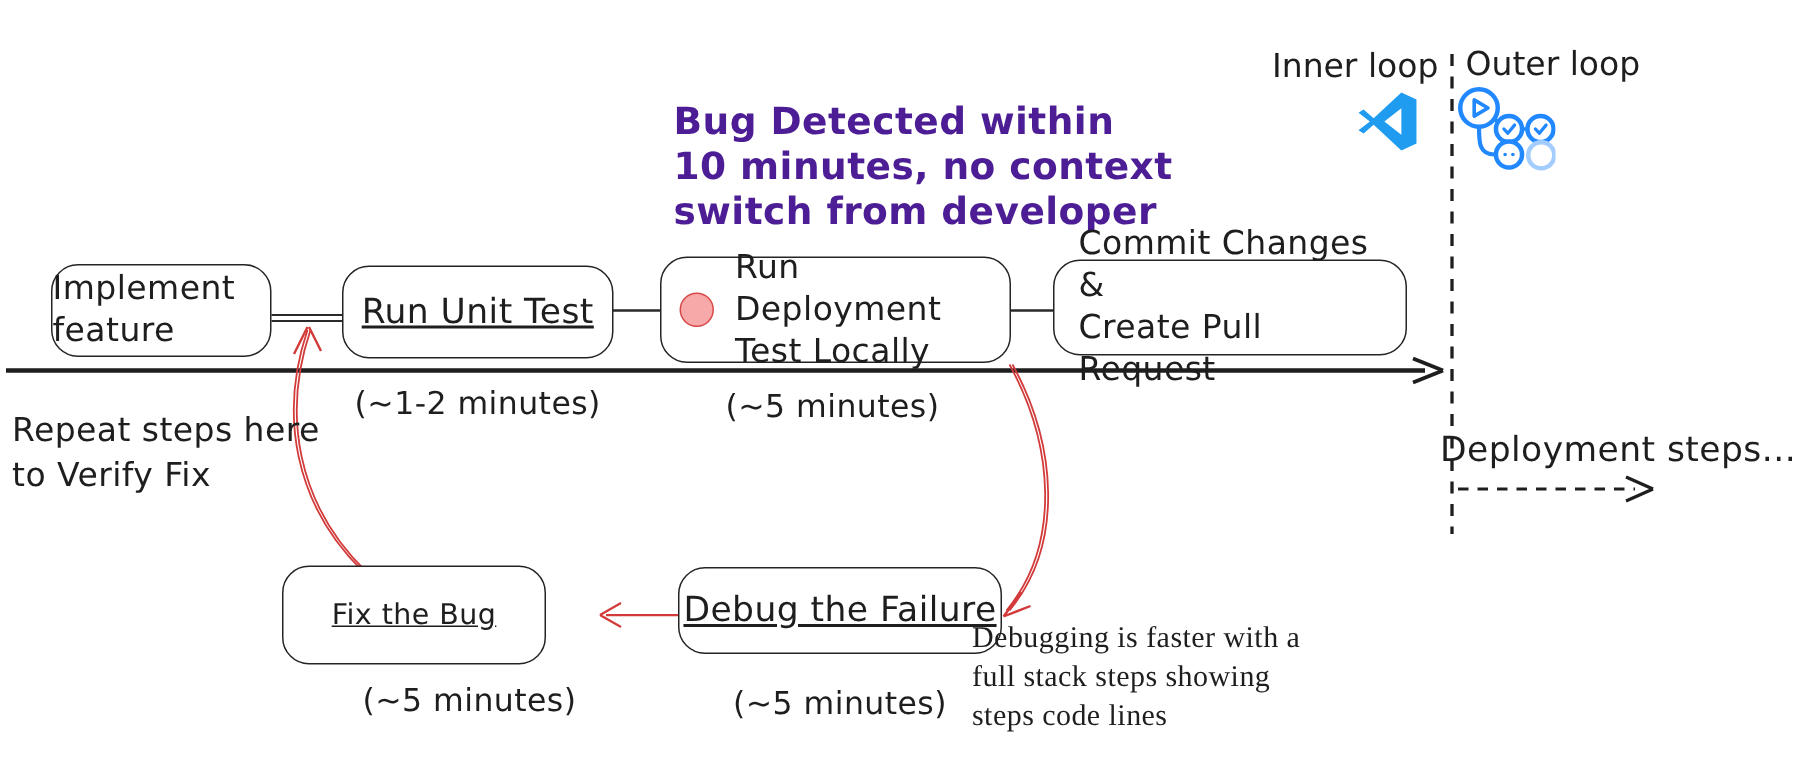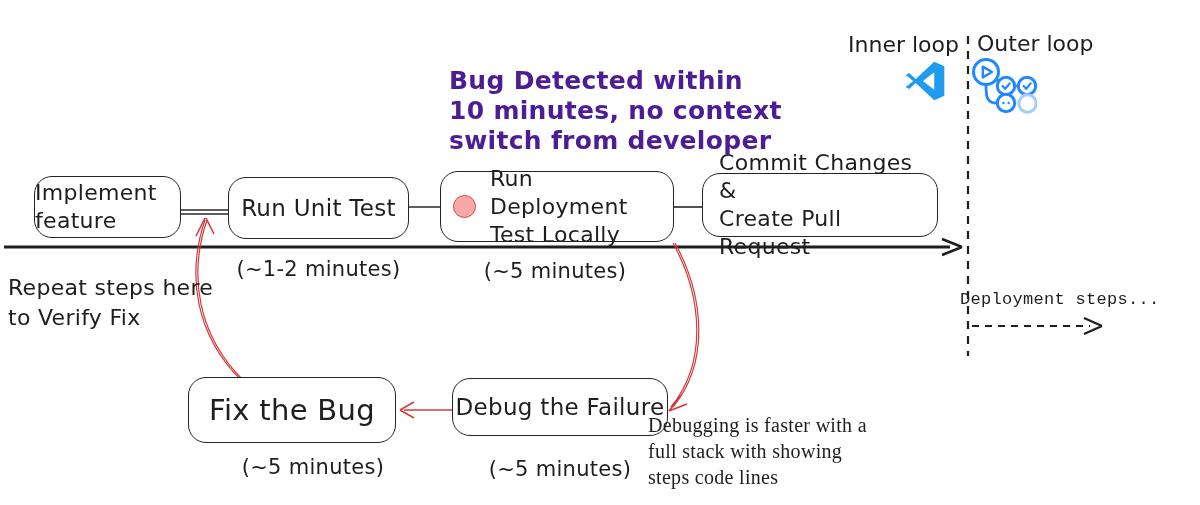--- a/index.html
+++ b/index.html
@@ -7,21 +7,21 @@
     position:relative;width:1200px;height:505px;background:#ffffff;overflow:hidden;
     font-family:"DejaVu Sans", sans-serif;color:#1e1e1e;
   }
   .abs{position:absolute;}
   svg.overlay{position:absolute;left:0;top:0;pointer-events:none;}
   .node{
     position:absolute;background:#fff;border:1.8px solid #242424;border-radius:18px;
     display:flex;flex-direction:column;justify-content:center;
     font-size:22px;line-height:28px;letter-spacing:.3px;box-sizing:border-box;
   }
-  .node.center{align-items:center;}
+  .node.center{align-items:center;text-decoration:underline;}
   .duration{
     position:absolute;font-size:21px;letter-spacing:.3px;text-align:center;white-space:nowrap;
   }
   .note{position:absolute;font-size:22px;line-height:30px;letter-spacing:.3px;white-space:nowrap;}
   .red-note{color:#4c1d95;font-weight:600;font-size:25px;line-height:30px;}
   .small-note{font-size:20px;line-height:26px;}
   .loop-label{position:absolute;font-size:22px;font-weight:500;white-space:nowrap;}
   .bug-marker{
     position:absolute;width:23px;height:23px;border-radius:50%;
     background:#f7a8a8;border:1.7px solid #d84848;box-sizing:border-box;
@@ -124,31 +124,31 @@
   </div>
 
   <div class="duration" style="left:228px;top:257px;width:181px;">(~1-2 minutes)</div>
   <div class="duration" style="left:455px;top:259px;width:200px;">(~5 minutes)</div>
 
   <div class="note abs" style="left:8px;top:273px;">
     <div>Repeat steps here</div>
     <div>to Verify Fix</div>
   </div>
 
-  <div class="note abs" style="left:960px;top:285px;font-size:17px;font-family:Liberation Mono, monospace;">Deployment steps...</div>
+  <div class="note abs" style="left:960px;top:285px;font-size:23px;">Deployment steps...</div>
 
-  <div class="node center" style="left:188px;top:377px;width:208px;height:66px;font-size:29px;">
+  <div class="node center" style="left:188px;top:377px;width:176px;height:66px;font-size:19px;">
     <div>Fix the Bug</div>
   </div>
   <div class="node center" style="left:452px;top:378px;width:216px;height:58px;font-size:23px;">
     <div>Debug the Failure</div>
   </div>
 
   <div class="duration" style="left:188px;top:455px;width:250px;">(~5 minutes)</div>
   <div class="duration" style="left:452px;top:457px;width:216px;">(~5 minutes)</div>
 
   <div class="note small-note abs" style="left:648px;top:412px;font-family:Liberation Serif, serif;">
     <div>Debugging is faster with a</div>
-    <div>full stack with showing</div>
+    <div>full stack steps showing</div>
     <div>steps code lines</div>
   </div>
 
 </div>
 
 </body></html>

